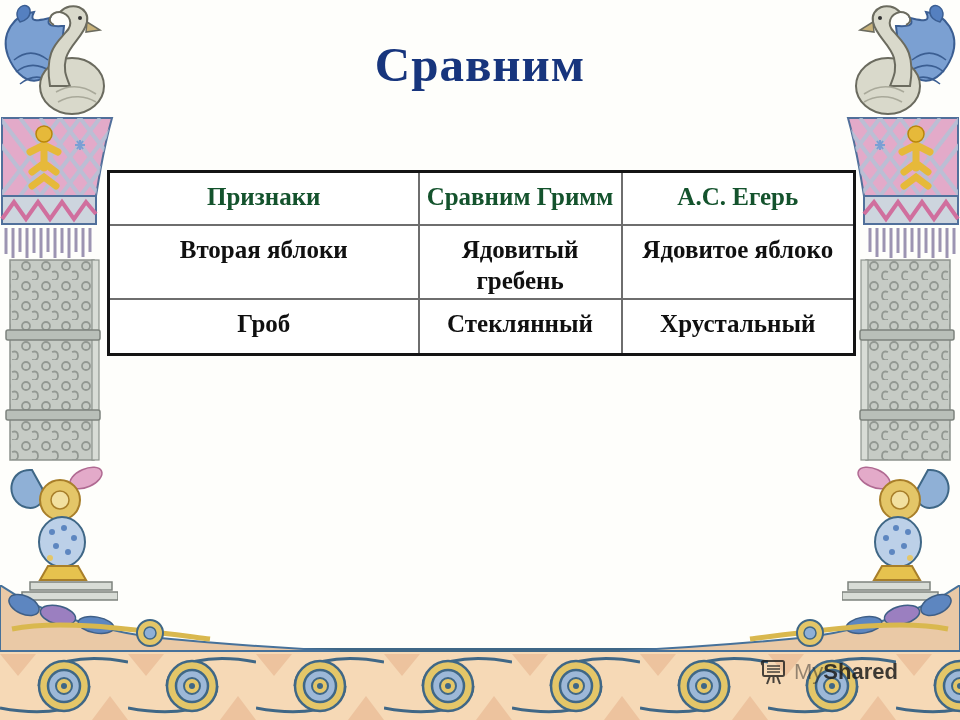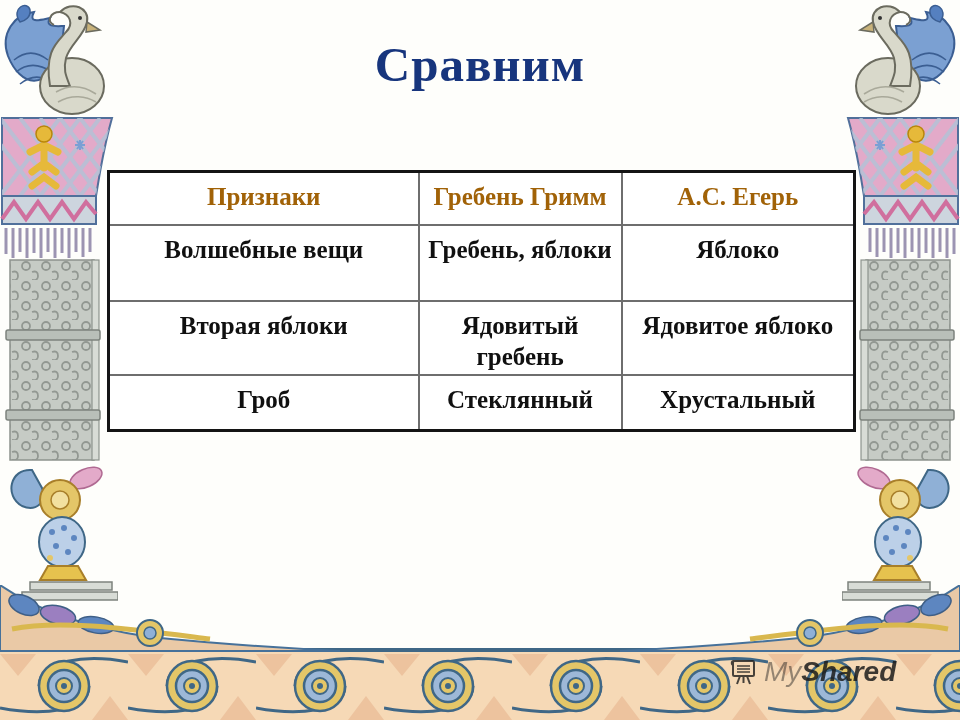--- a/index.html
+++ b/index.html
@@ -20,35 +20,35 @@
     border-collapse:collapse; table-layout:fixed;
     background:#ffffff; border:3px solid #141414;
   }
   table#cmp col.c1{width:310px;} table#cmp col.c2{width:203px;} table#cmp col.c3{width:233px;}
   table#cmp th, table#cmp td{
     border:2px solid #6e6e6e;
     vertical-align:top; text-align:center;
     padding:8px 2px 0 2px;
     font-size:25px; font-weight:700; line-height:1.25;
   }
-  table#cmp th{color:#a16207;}
+  table#cmp th{color:#14532d;}
   table#cmp td{color:#101010;}
   tr.r-hdr{height:53px;} tr.r1{height:55px;} tr.r2{height:53px;}
   tr.r3{height:76px;} tr.r4{height:74px;} tr.r5{height:56px;}
   
   .colart{position:absolute; top:0; width:118px; height:720px;}
   #col-left{left:0;}
   #col-right{left:842px;}
   #band{position:absolute; left:0; top:585px; width:960px; height:135px;}
   
   #watermark{
-    position:absolute; left:728px; top:650px; width:190px; height:44px;
+    position:absolute; left:758px; top:650px; width:190px; height:44px;
     display:flex; align-items:center; gap:6px;
     font-family:"Liberation Sans","DejaVu Sans",sans-serif;
-    font-size:28px; color:#1c1c1c; cursor:pointer;font-style:italic;
+    font-size:22px; color:#1c1c1c; cursor:pointer;
   }
   #watermark .wm-my{opacity:.45; font-weight:400;}
   #watermark .wm-shared{opacity:.85; font-weight:600;}
   #watermark svg{opacity:.8;}
 </style>
 </head>
 <body>
 
 <div id="slide">
 
@@ -157,30 +157,25 @@
 
   <table id="cmp">
     <colgroup>
         <col class="c1">
         <col class="c2">
         <col class="c3">
       </colgroup>
     <thead>
       <tr class="r-hdr">
         <th>Признаки</th>
-        <th>Гребень Гримм</th>
+        <th>Сравним Гримм</th>
         <th>А.С. Егерь</th>
       </tr>
     </thead>
     <tbody>
-      <tr class="r3">
-        <td>Волшебные вещи</td>
-        <td>Гребень, яблоки</td>
-        <td>Яблоко</td>
-      </tr>
       <tr class="r4">
         <td>Вторая яблоки</td>
         <td>Ядовитый гребень</td>
         <td>Ядовитое яблоко</td>
       </tr>
       <tr class="r5">
         <td>Гроб</td>
         <td>Стеклянный</td>
         <td>Хрустальный</td>
       </tr>

